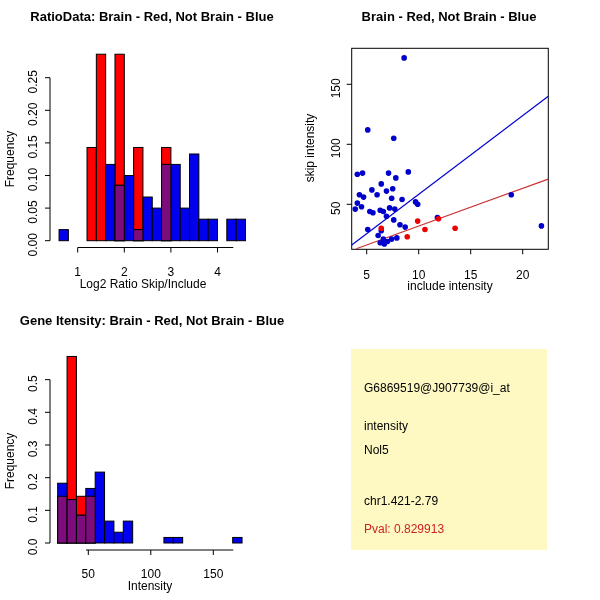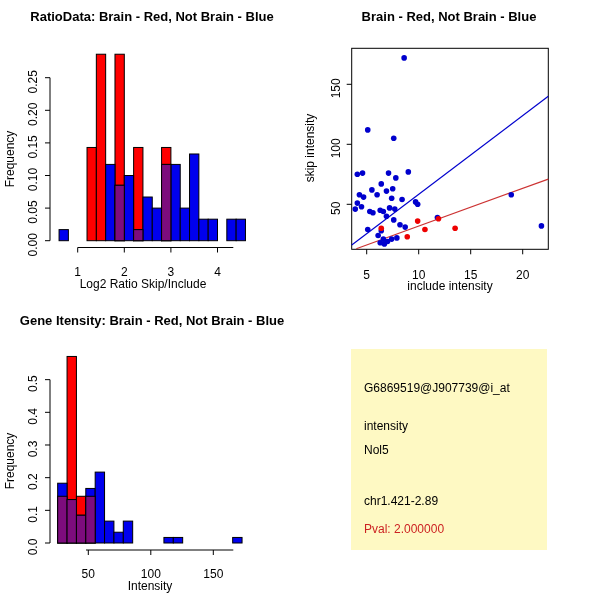--- a/index.html
+++ b/index.html
@@ -197,16 +197,16 @@
         <rect x="67.05" y="199.5489" width="9.375" height="43.4511" fill="#7D0C7D" stroke="#000000"></rect>
         <rect x="76.425" y="215.2305" width="9.375" height="27.769499999999994" fill="#7D0C7D" stroke="#000000"></rect>
         <rect x="85.8" y="196.2819" width="9.375" height="46.71809999999999" fill="#7D0C7D" stroke="#000000"></rect>
       </g>
     </svg>
 
   <div id="info-box" style="background: #fef9c3;">
     <div class="info-line" style="top:32px">G6869519@J907739@i_at</div>
     <div class="info-line" style="top:70px">intensity</div>
     <div class="info-line" style="top:94px">Nol5</div>
-    <div class="info-line" style="top:145px">chr1.421-2.89</div>
-    <div class="info-line" id="pval-line" style="top: 173px; color: rgb(204, 34, 34);">Pval: 2.000000</div>
+    <div class="info-line" style="top:145px">chr1.421-2.79</div>
+    <div class="info-line" id="pval-line" style="top: 173px; color: rgb(204, 34, 34);">Pval: 0.829913</div>
   </div>
 </div>
 
 </body></html>

